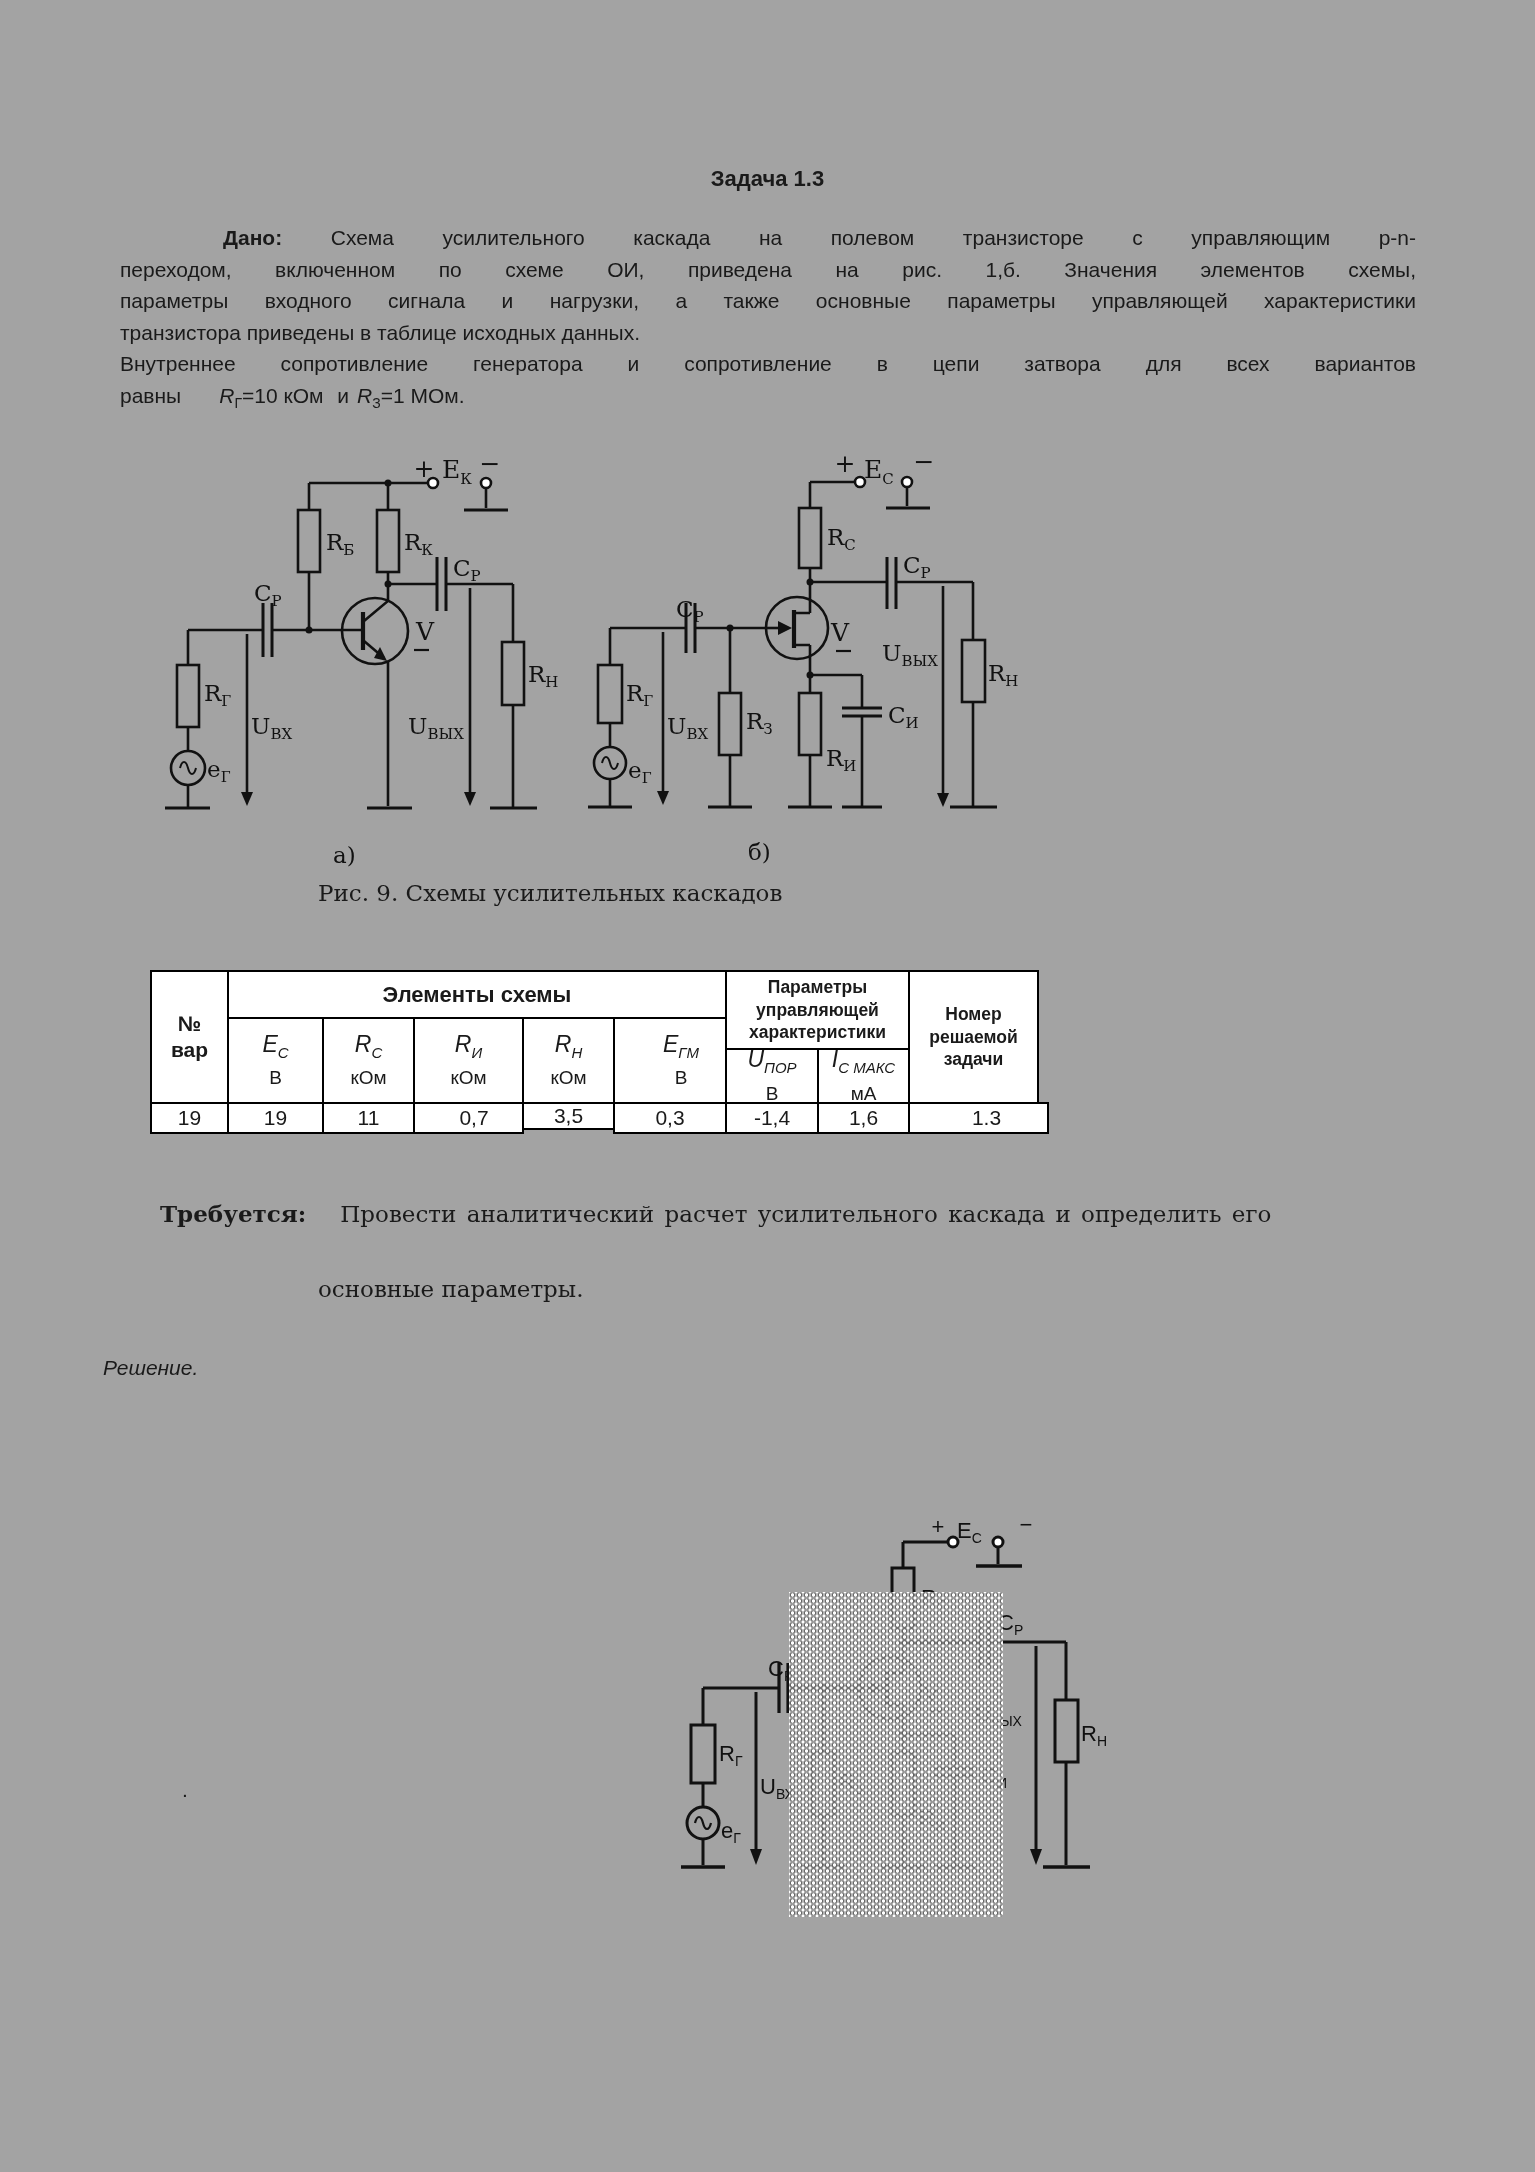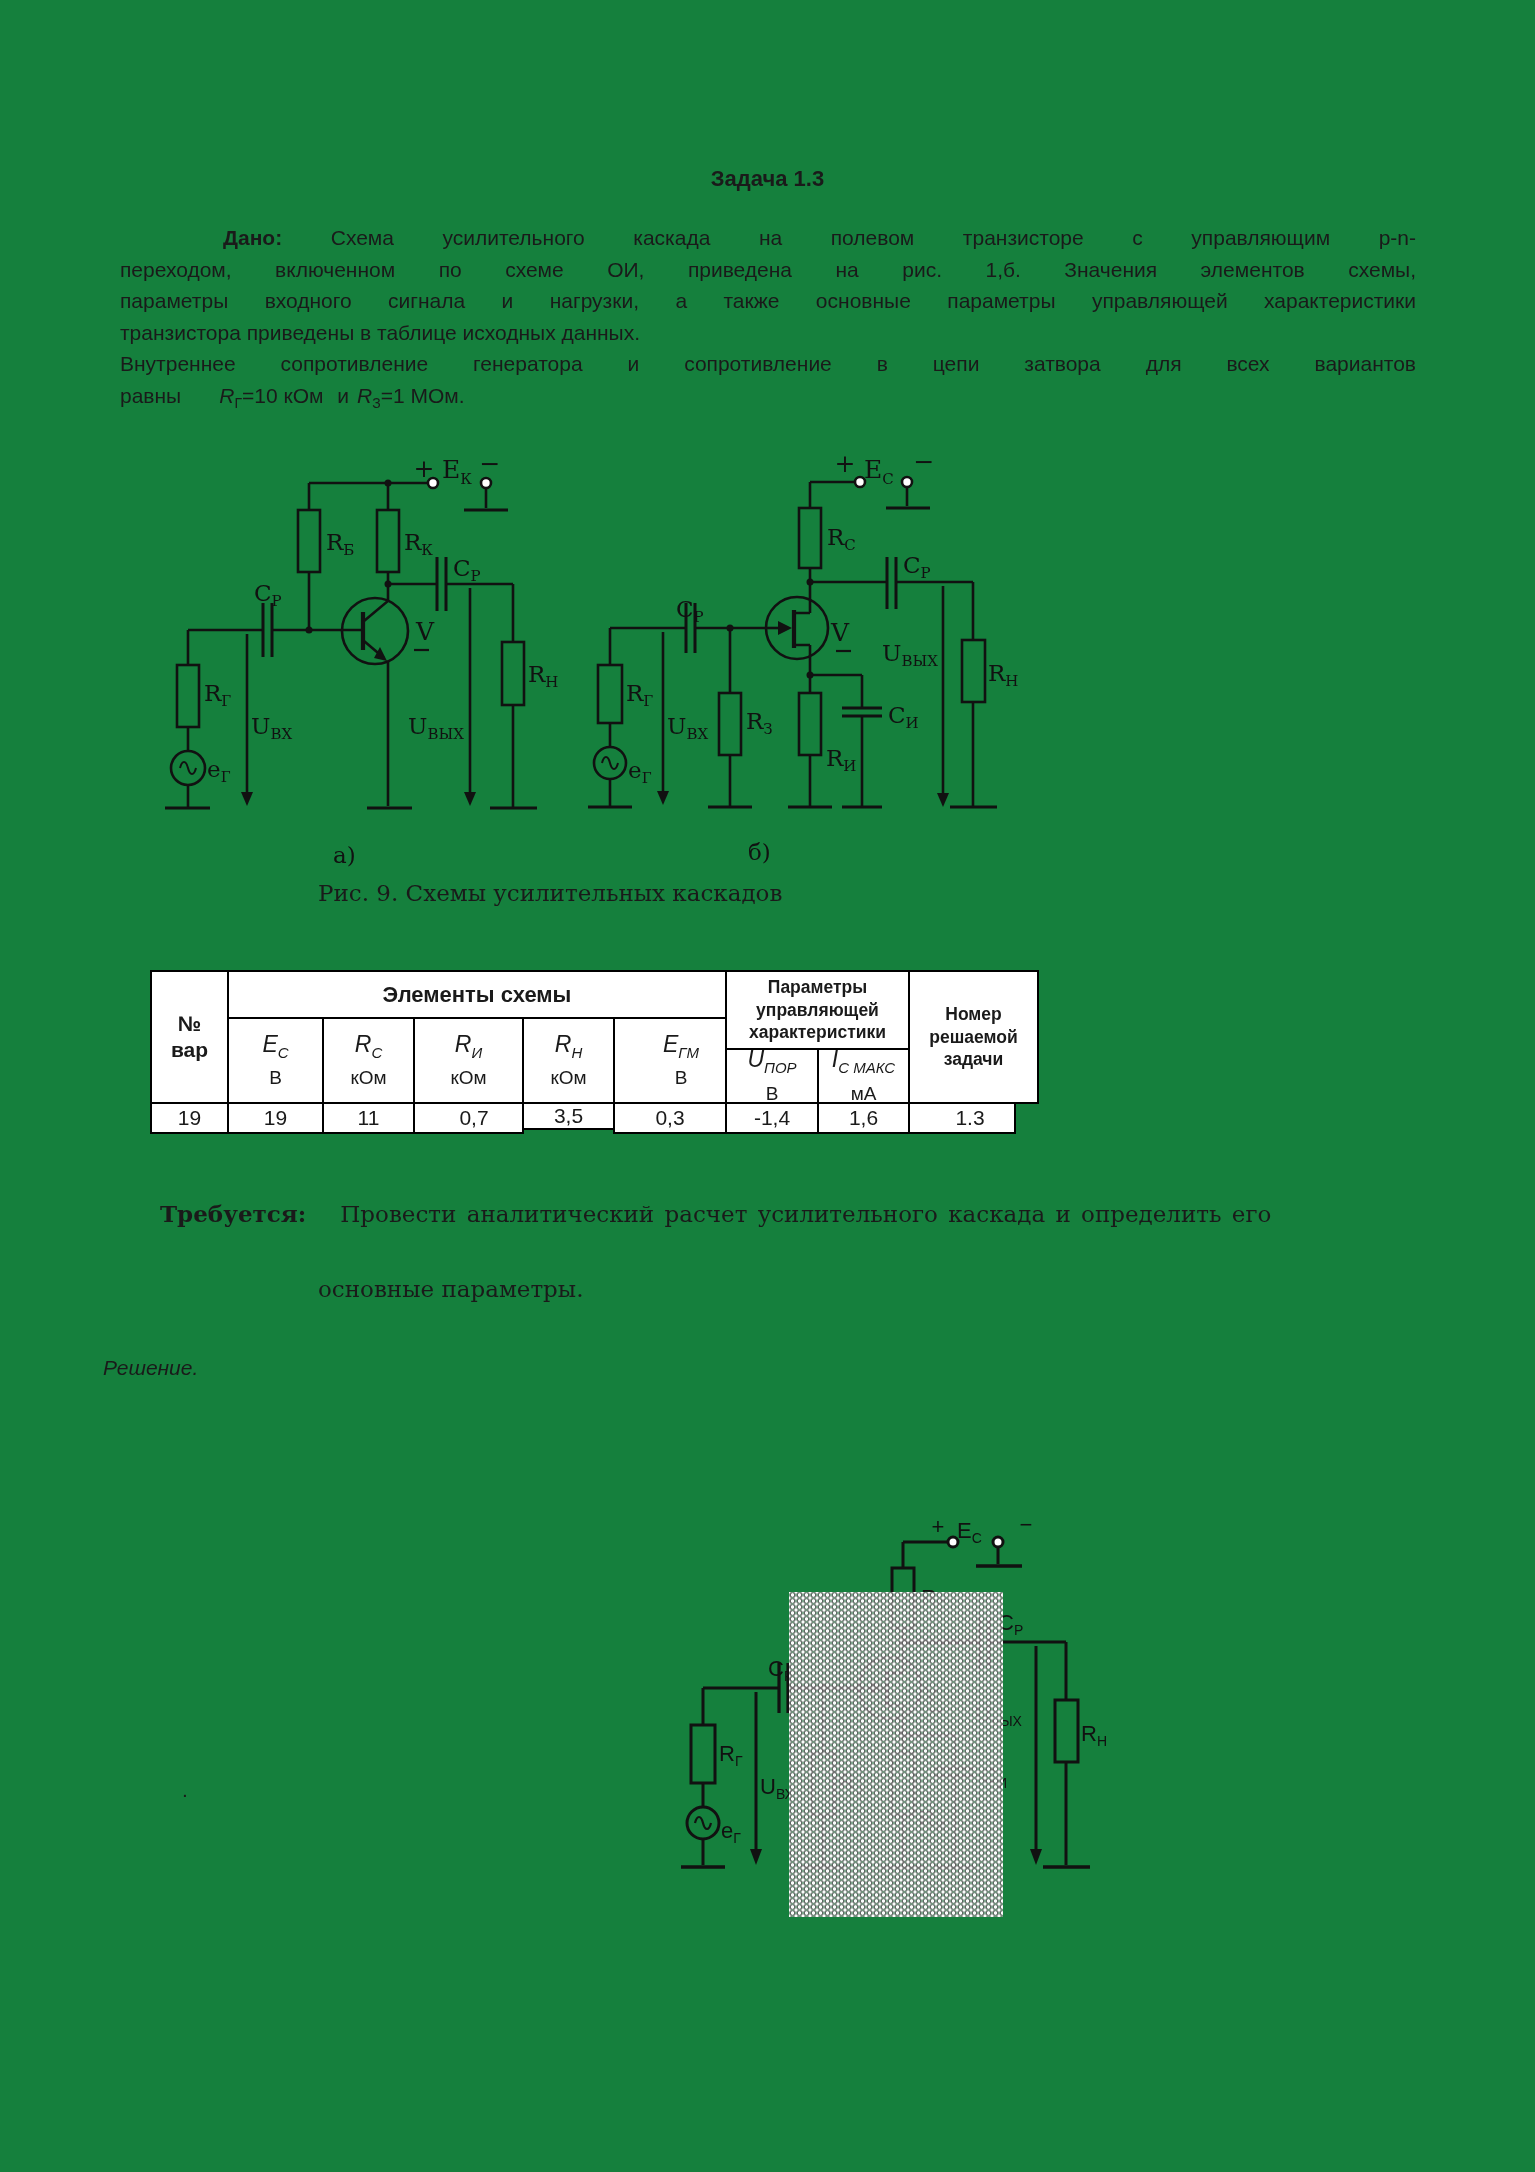--- a/index.html
+++ b/index.html
@@ -1,16 +1,16 @@
 <!DOCTYPE html>
 <html><head>
 <meta charset="utf-8">
 <style>
   html,body{margin:0;padding:0;background:#fff;}
-  #page{position:relative;width:1535px;height:2172px;background:#15803d;color:#1a1a1a;
+  #page{position:relative;width:1535px;height:2172px;background:#a3a3a3;color:#1a1a1a;
         font-family:"Liberation Sans",sans-serif;overflow:hidden;}
   .abs{position:absolute;}
   .title{left:0;top:166px;width:1535px;text-align:center;font-size:22px;font-weight:bold;}
   .para{left:120px;top:222px;width:1296px;font-size:21px;line-height:31.5px;}
   .jline{text-align:justify;text-align-last:justify;}
   .nline{text-align:left;}
   .indent{display:inline-block;width:103px;}
   .caption{left:318px;top:880px;font-size:23px;font-family:"DejaVu Serif",serif;}
   .req{font-family:"DejaVu Serif",serif;font-size:23px;}
   .reqlead{font-weight:bold;}
@@ -216,21 +216,21 @@
         <div><span>Номер</span><br><span>решаемой</span><br><span>задачи</span></div>
       </div>
     <div class="tcell tdata" style="left:150px;top:1102px;width:79px;height:32px;">19</div>
     <div class="tcell tdata" style="left:227px;top:1102px;width:97px;height:32px;">19</div>
     <div class="tcell tdata" style="left:322px;top:1102px;width:93px;height:32px;">11</div>
     <div class="tcell tdata" style="left:413px;top:1102px;width:111px;height:32px;padding-left:11px;">0,7</div>
     <div class="tcell tdata" style="left:522px;top:1102px;width:93px;height:28px;">3,5</div>
     <div class="tcell tdata" style="left:613px;top:1102px;width:114px;height:32px;">0,3</div>
     <div class="tcell tdata" style="left:725px;top:1102px;width:94px;height:32px;">-1,4</div>
     <div class="tcell tdata" style="left:817px;top:1102px;width:93px;height:32px;">1,6</div>
-    <div class="tcell tdata" style="left:908px;top:1102px;width:108px;height:32px;padding-left:16px;">1.3</div>
+    <div class="tcell tdata" style="left:908px;top:1102px;width:141px;height:32px;padding-left:16px;">1.3</div>
   </div>
 
   <div class="abs req" style="left:160px;top:1200px;width:1230px;word-spacing:3px;">
     <span class="reqlead">Требуется:</span><span style="margin-left:34px">Провести  аналитический  расчет  усилительного каскада и определить его</span>
   </div>
   <div class="abs req" style="left:318px;top:1276px;">основные параметры.</div>
 
   <div class="abs sans21" style="left:103px;top:1356px;font-style:italic;">Решение.</div>
   <div class="abs sans21" style="left:182px;top:1778px;">.</div>
 

